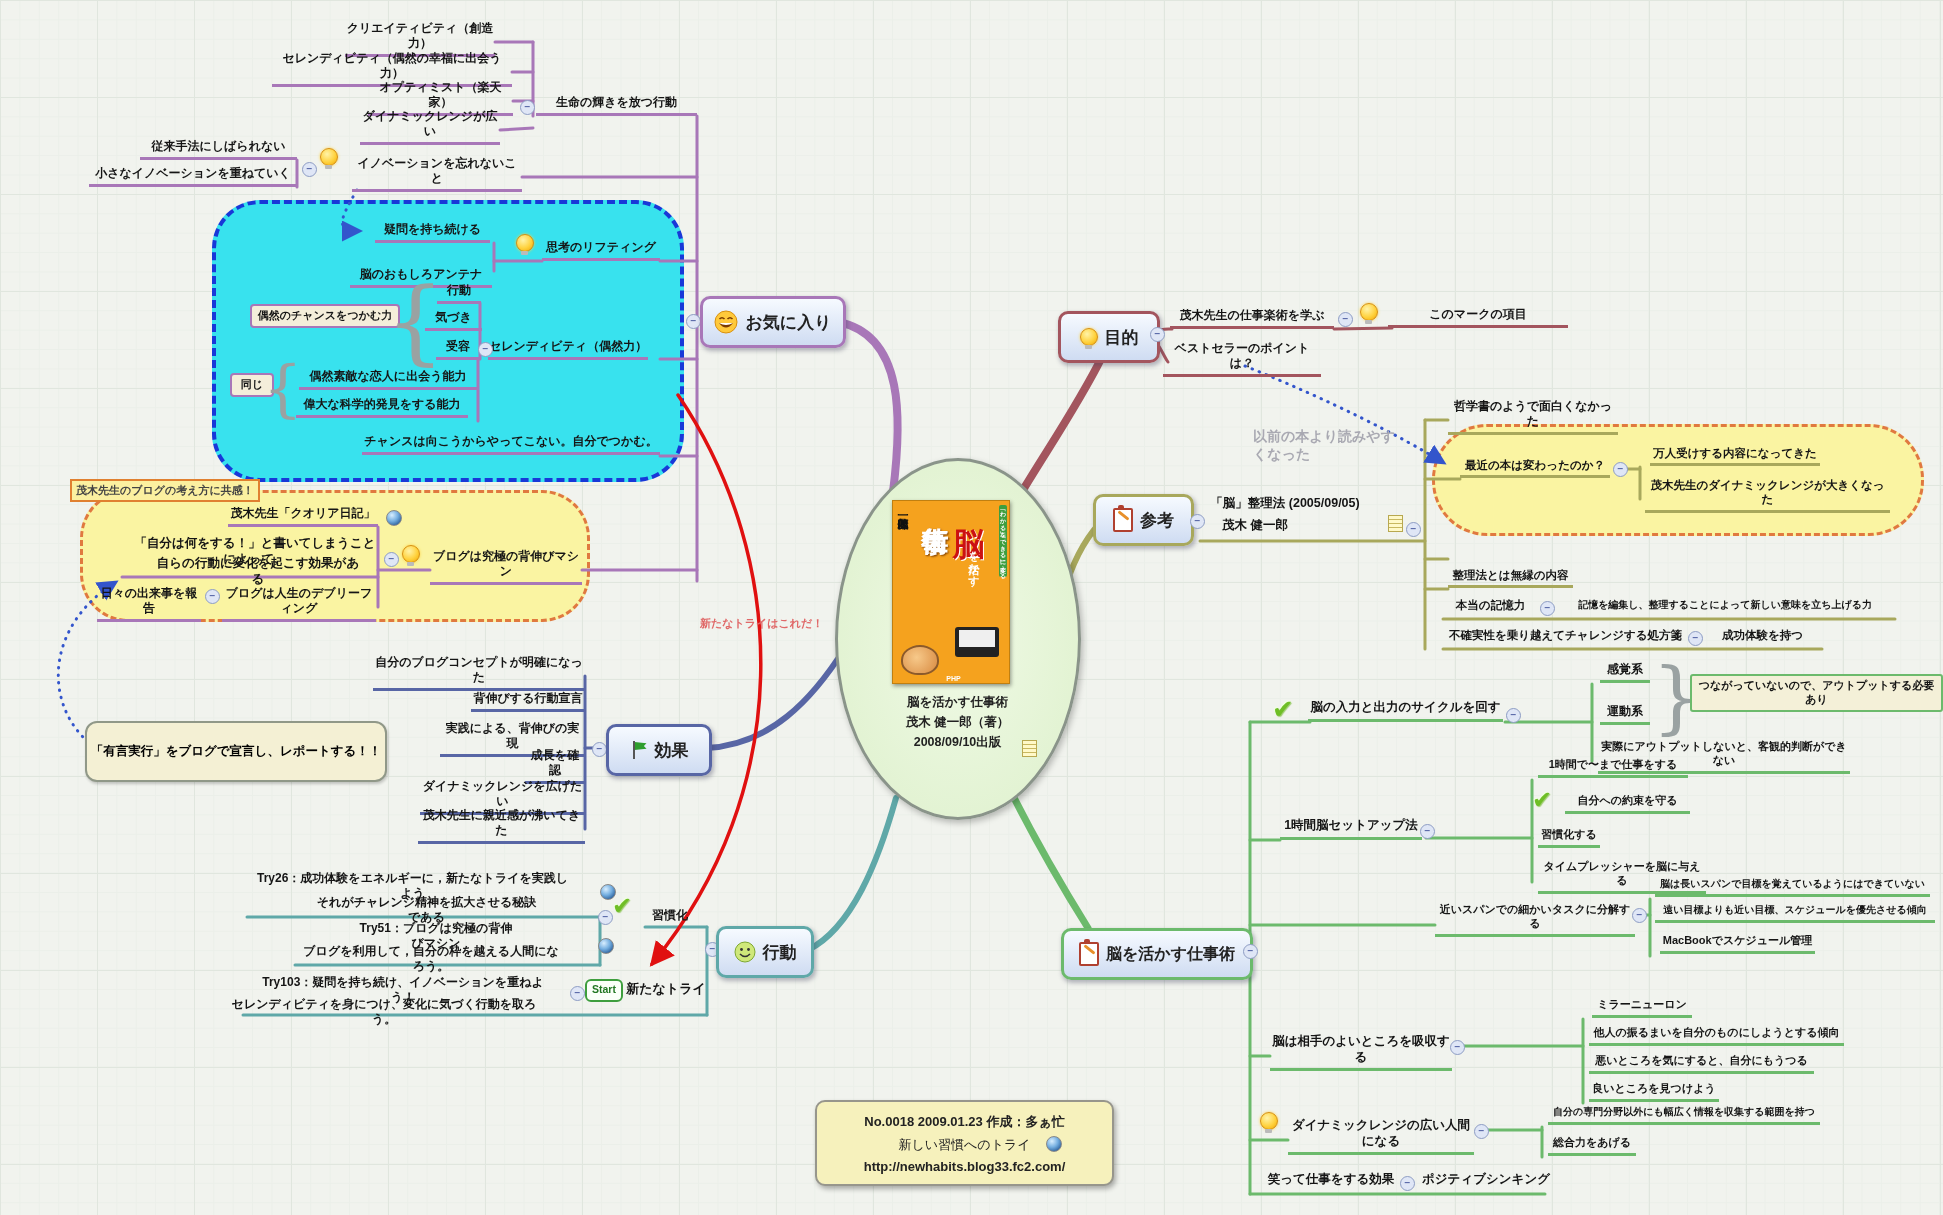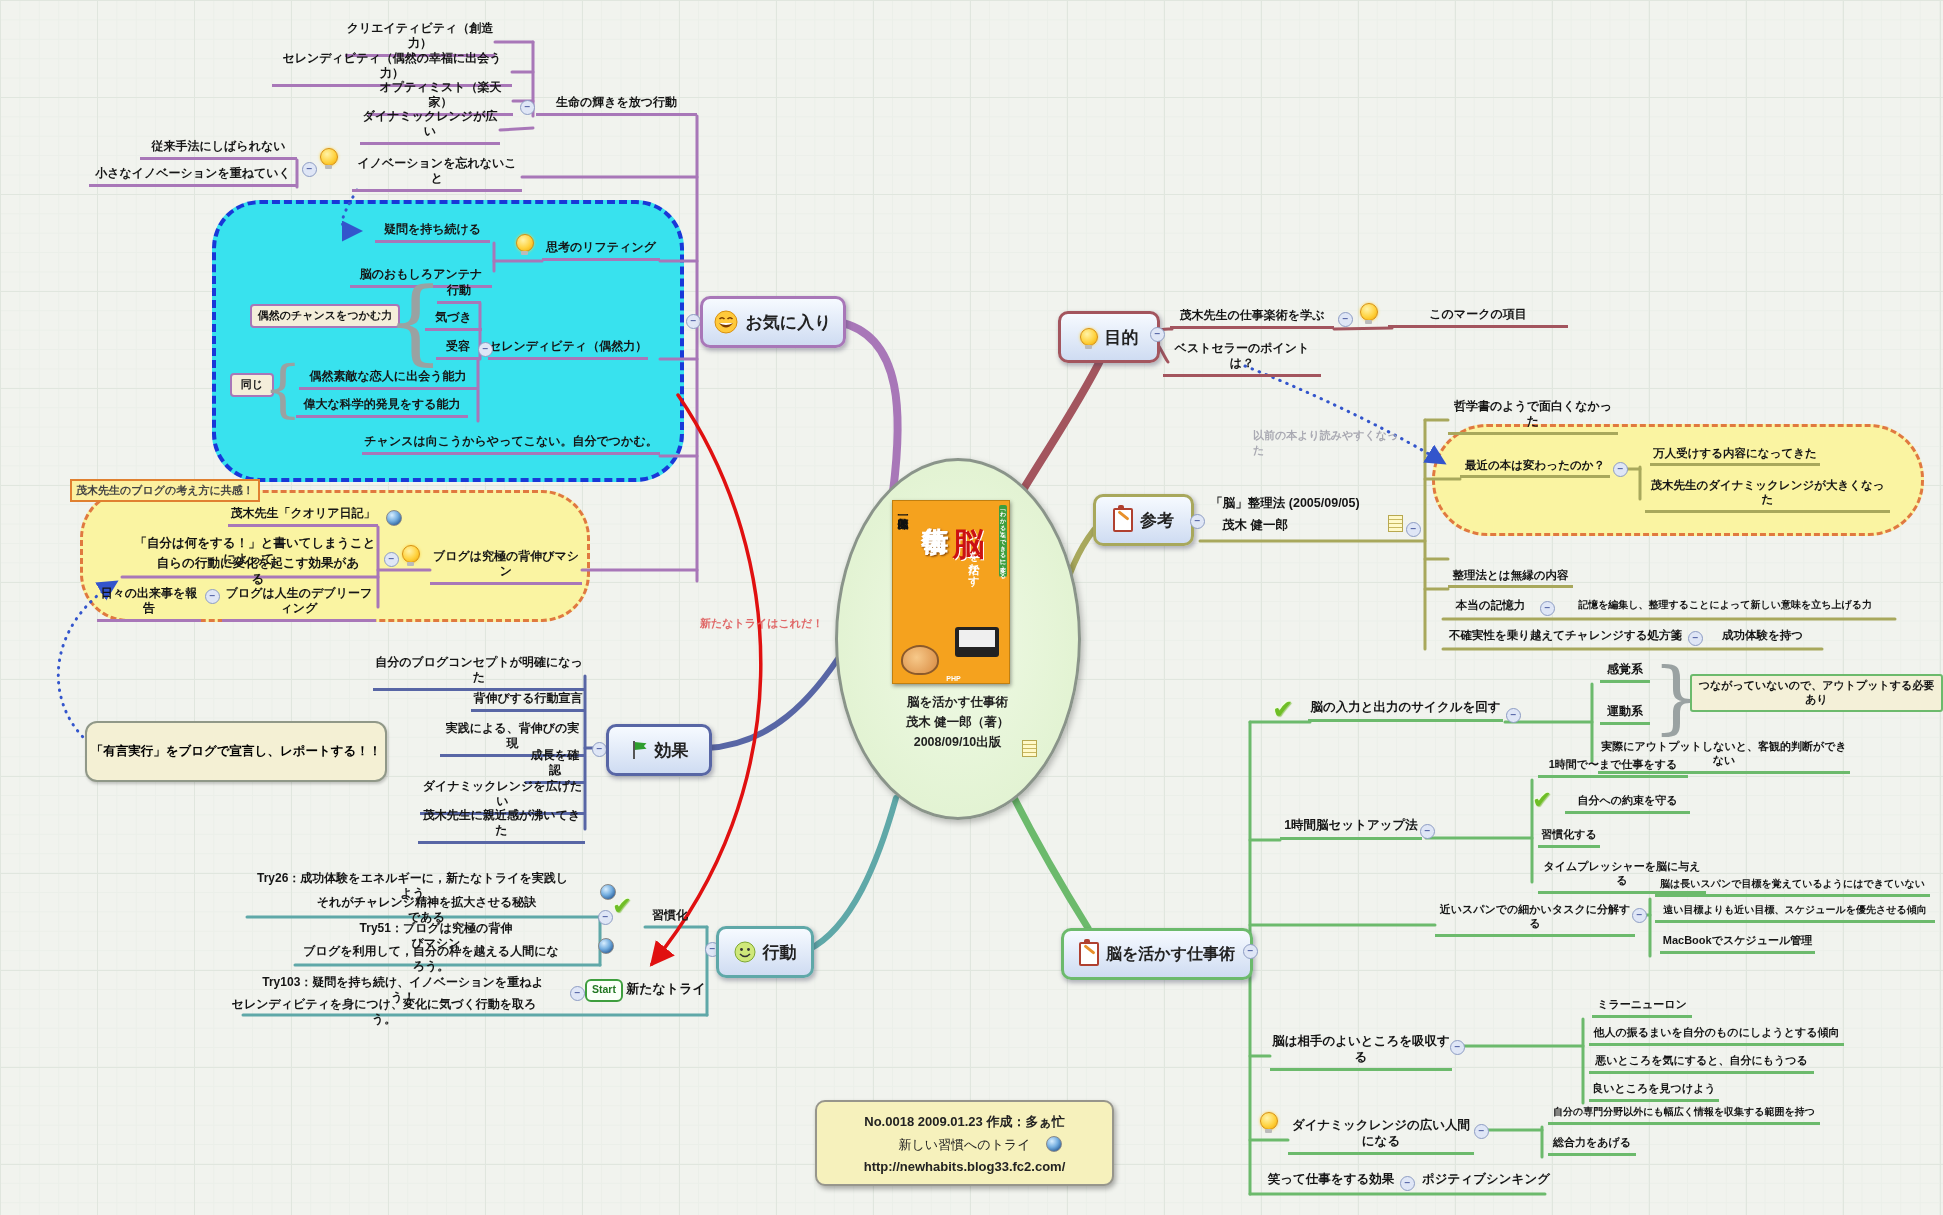--- a/index.html
+++ b/index.html
@@ -63,21 +63,21 @@
   .flag{position:relative;width:18px;height:18px;}
   .flag::before{content:"";position:absolute;left:3px;top:0;width:2.5px;height:18px;background:#555;}
   .flag::after{content:"";position:absolute;left:5px;top:1px;width:12px;height:8px;background:#2E9E2E;
                clip-path:polygon(0 0,100% 15%,78% 50%,100% 85%,0 100%);}
   .brace{position:absolute;color:#9AA2A2;font-family:"DejaVu Serif",serif;font-weight:normal;}
   .brace-l::before{content:"{";}
   .brace-r::before{content:"}";}
   .startbox{position:absolute;background:#FAFFF8;border:2px solid #3E9E3E;border-radius:6px;
             color:#227722;font-weight:bold;font-size:10.5px;text-align:center;line-height:17px;}
   .rlabel{position:absolute;font-weight:bold;font-size:11px;color:#E06868;}
-  .glabel{position:absolute;font-weight:bold;font-size:11px;color:#A9A9B2;}
+  .glabel{position:absolute;font-weight:bold;font-size:14px;color:#A9A9B2;}
   .infobox{position:absolute;background:#F6F1BC;border:2.5px solid #97968C;border-radius:10px;
            text-align:center;font-size:13px;color:#222;display:flex;flex-direction:column;justify-content:center;gap:5px;
            box-shadow:2px 3px 5px rgba(0,0,0,.3);}
   .infobox .b{font-weight:bold;}
   .smiley{display:inline-block;}
 </style>
 <title>脳を活かす仕事術</title></head>
 <body>
 
 <div id="canvas">

